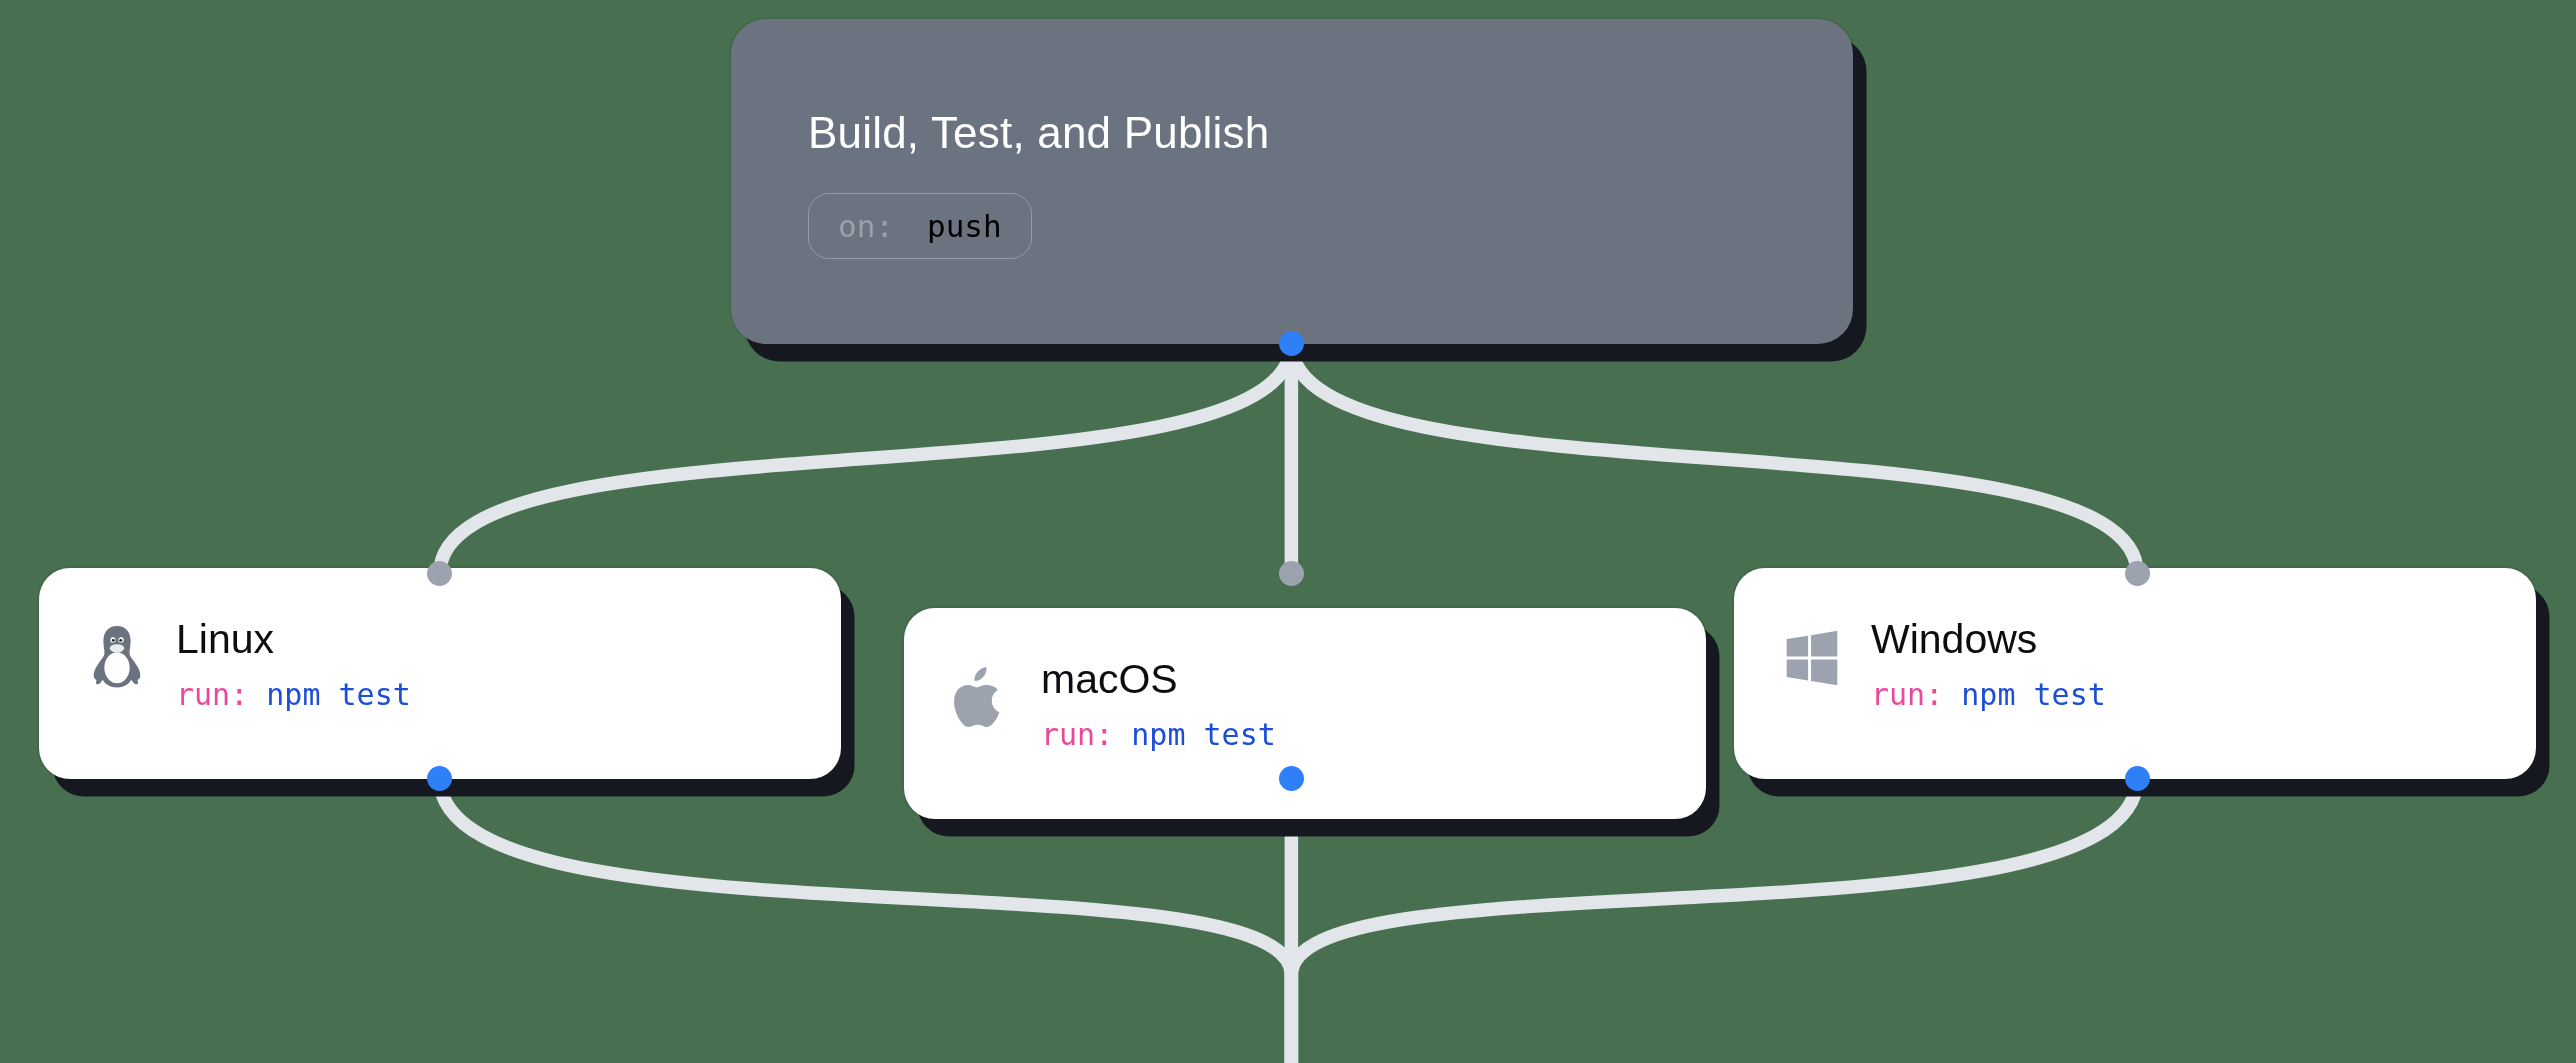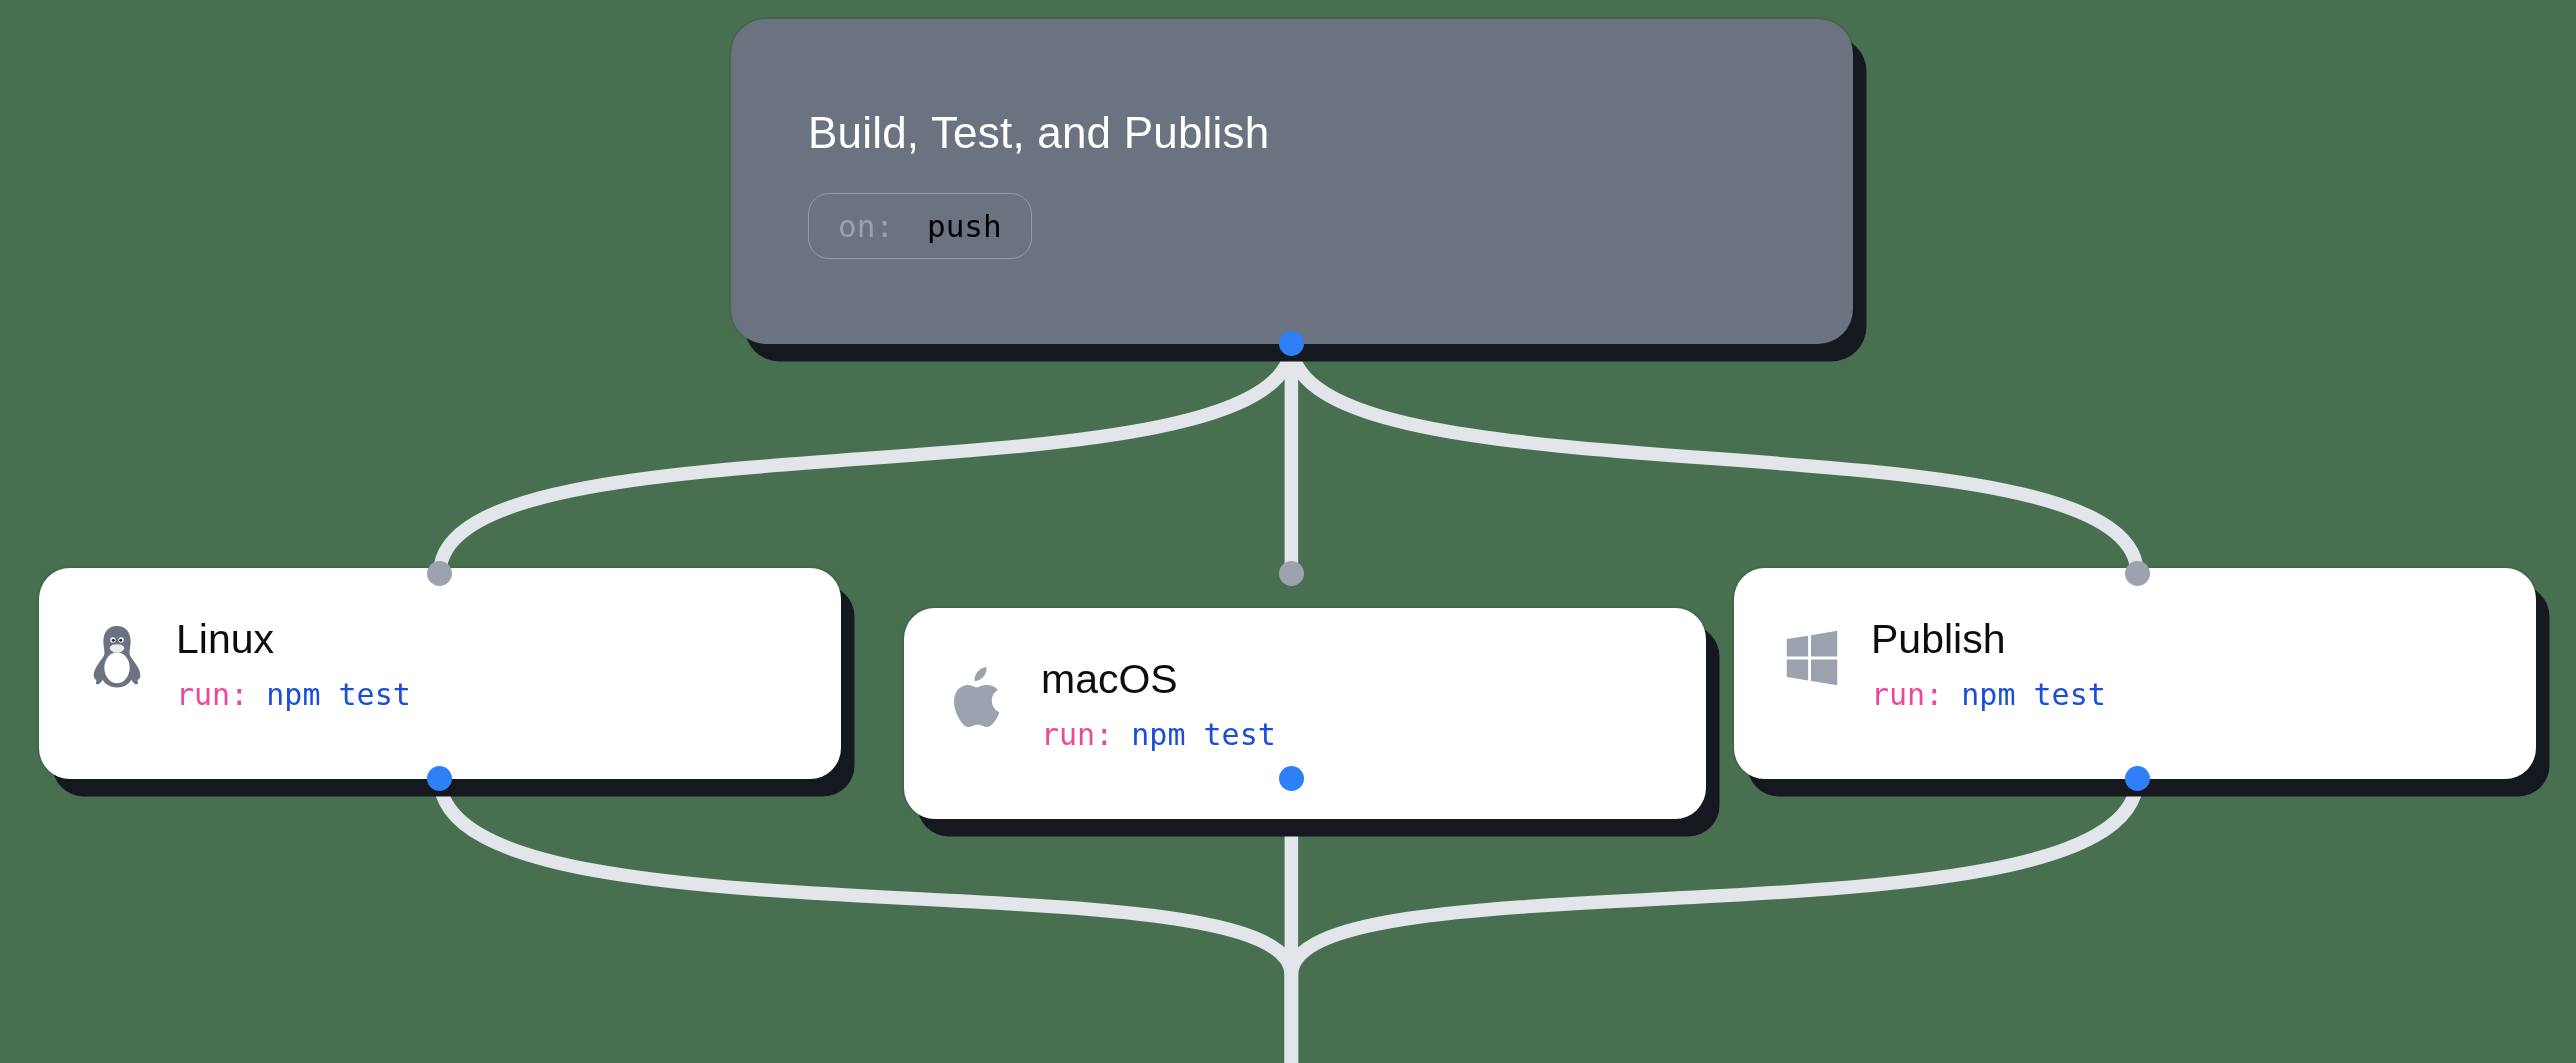--- a/index.html
+++ b/index.html
@@ -215,21 +215,21 @@
     <div class="job-inner">
       <svg class="job-icon" viewBox="0 0 64 72" xmlns="http://www.w3.org/2000/svg">
         <g fill="#9ca3af">
           <path d="M6 15.5 L28 12 L28 33.5 L6 33.5 Z"></path>
           <path d="M31 11.5 L58 7 L58 33.5 L31 33.5 Z"></path>
           <path d="M6 36.5 L28 36.5 L28 58 L6 54.5 Z"></path>
           <path d="M31 36.5 L58 36.5 L58 63 L31 58.5 Z"></path>
         </g>
       </svg>
       <div class="job-text">
-        <div class="job-title">Publish</div>
+        <div class="job-title">Windows</div>
         <div class="job-run">
           <span class="run-key">run:</span>
           <span class="run-cmd">npm test</span>
         </div>
       </div>
     </div>
   </div>
   <div class="handle handle-target" style="left:2125px; top:561px;"></div>
   <div class="handle handle-source" style="left:2125px; top:766px;"></div>
 

